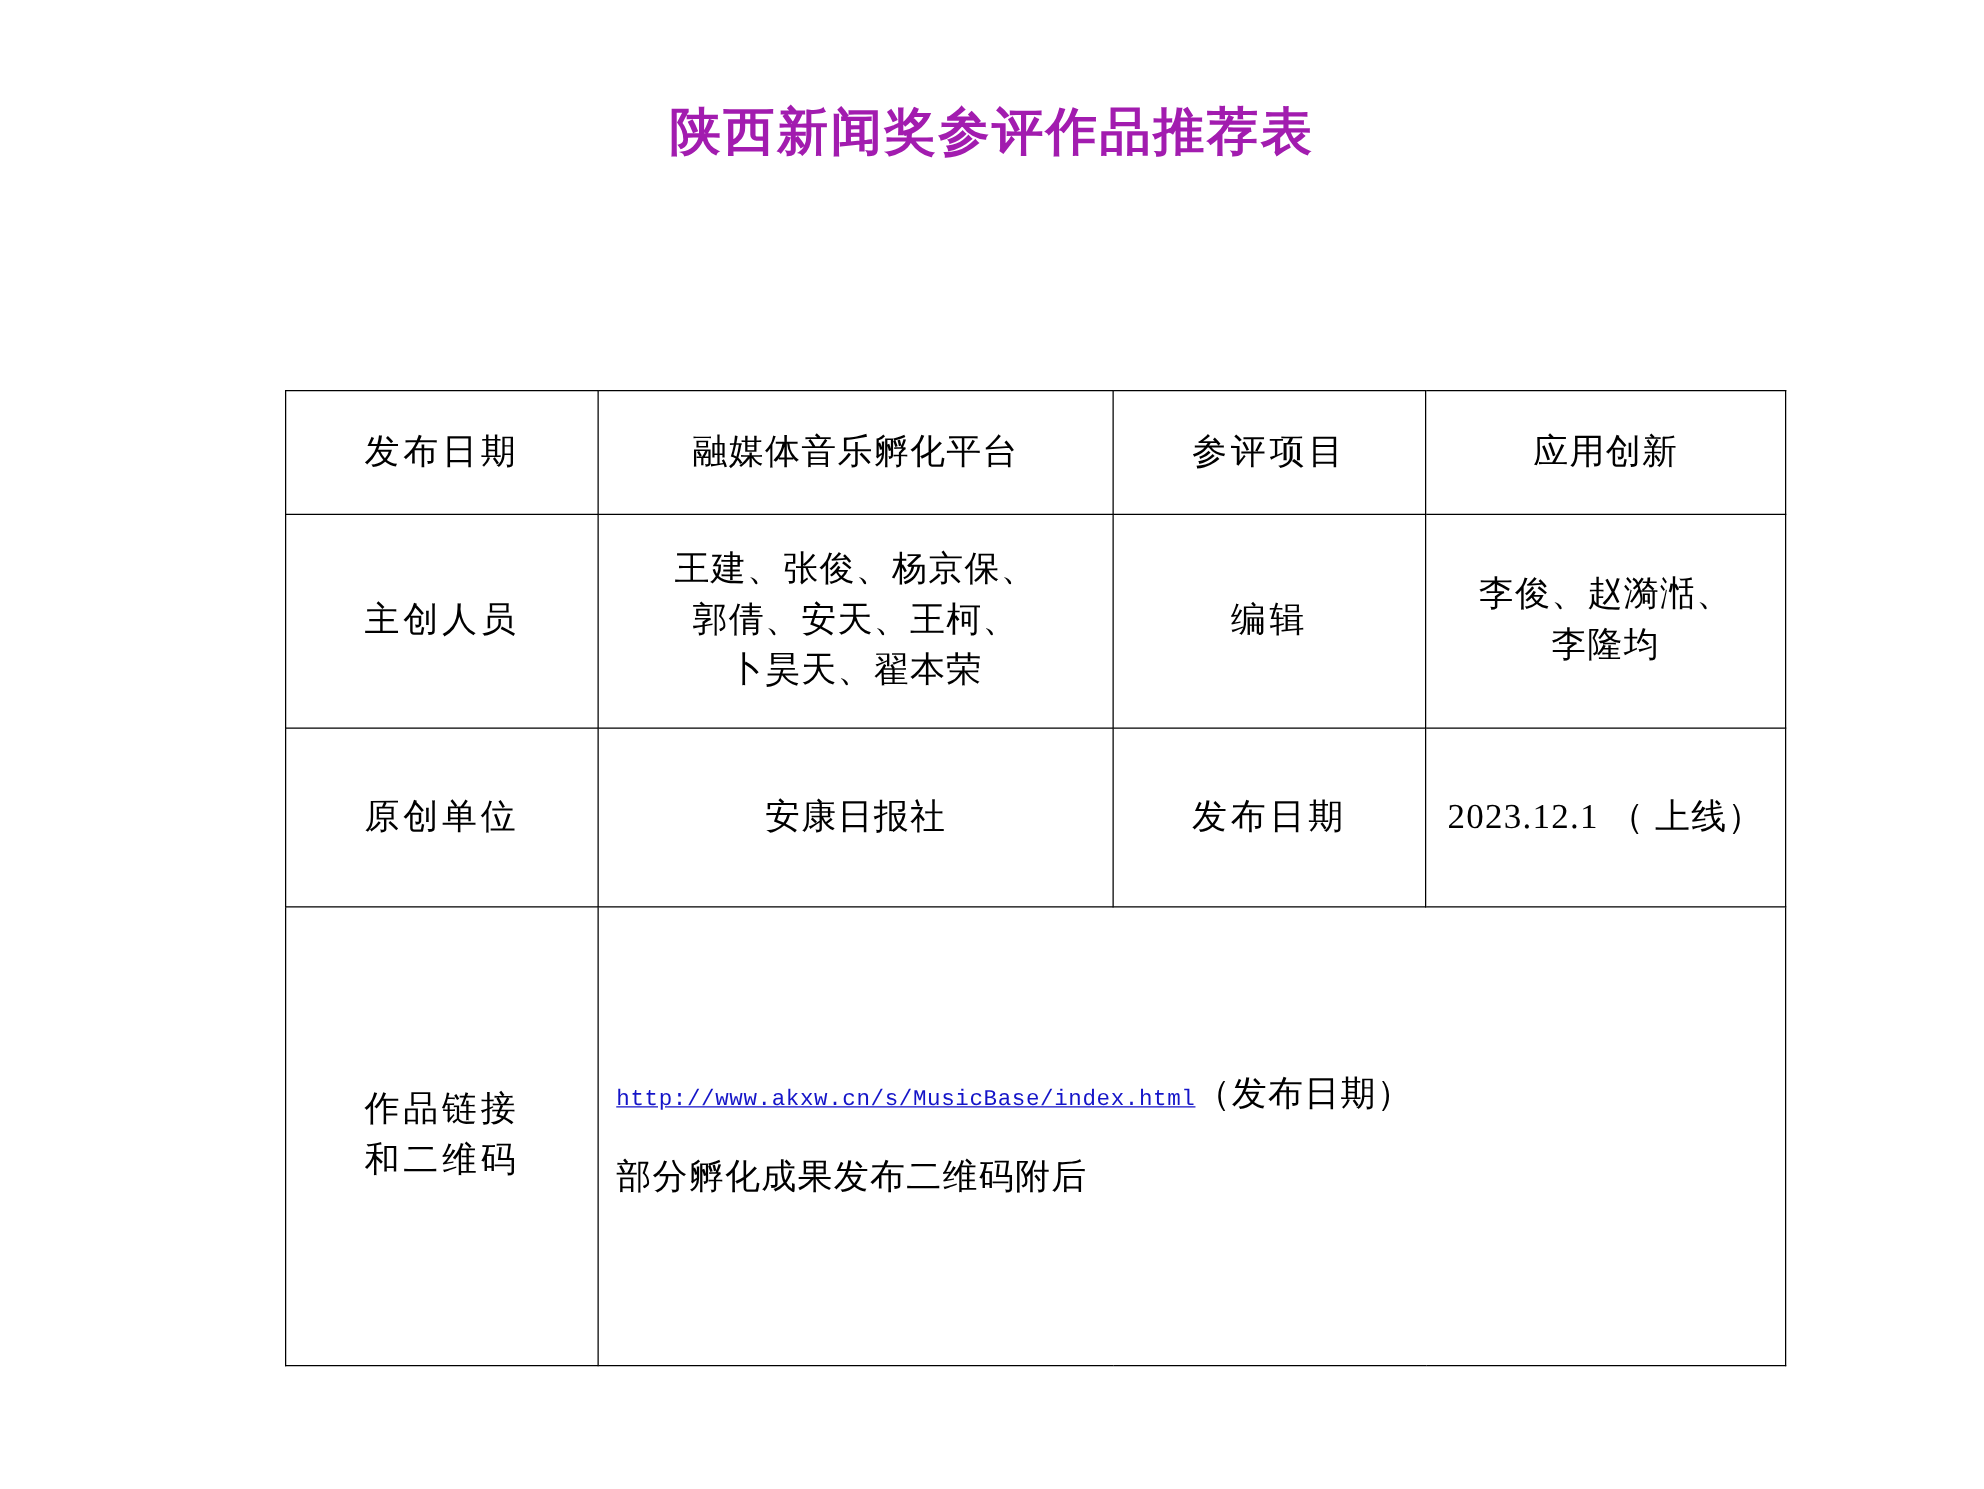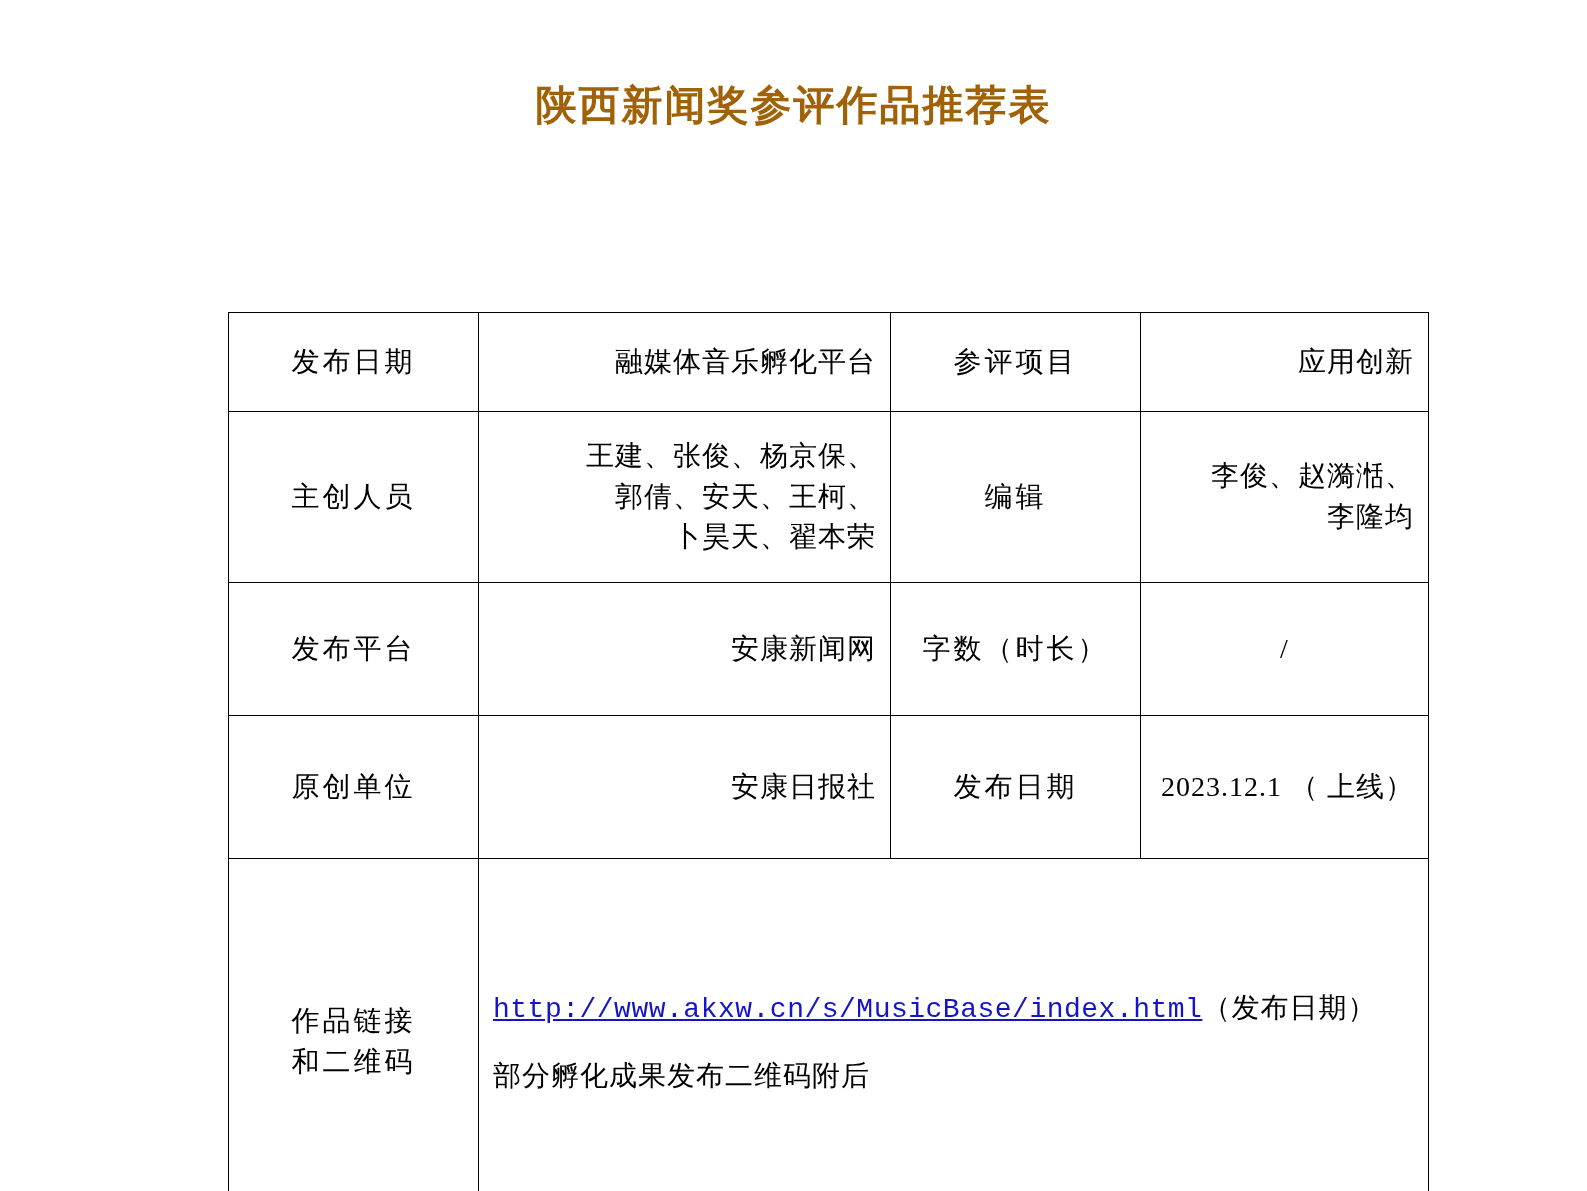--- a/index.html
+++ b/index.html
@@ -22,21 +22,21 @@
     box-sizing: border-box;
   }
   .doc-title {
     text-align: center;
     font-family: "Liberation Serif", serif;
     font-weight: bold;
     font-size: 41px;
     letter-spacing: 2px;
     margin-top: 78px;
     margin-bottom: 0;
-    color: #a16207;
+    color: #a21caf;
   }
   .table-wrap {
     position: absolute;
     left: 228px;
     top: 234px;
     width: 1200px;
   }
   table.rec-table {
     border-collapse: collapse;
     width: 1200px;
@@ -49,21 +49,21 @@
     font-size: 28px;
     line-height: 1.45;
     font-family: "Liberation Serif", serif;
   }
   td.label {
     text-align: center;
     letter-spacing: 3px;
     white-space: pre-line;
   }
   td.value {
-    text-align: right;
+    text-align: center;
     letter-spacing: 1px;
   }
   td.center-val {
     text-align: center;
   }
   .col1 { width: 250px; }
   .col2 { width: 412px; }
   .col3 { width: 250px; }
   .col4 { width: 288px; }
 
@@ -80,21 +80,21 @@
   .link-cell {
     font-size: 27px;
     line-height: 1.6;
     padding-top: 24px !important;
     padding-bottom: 24px !important;
   }
   .url {
     font-family: "Liberation Mono", monospace;
     color: #1414c8;
     text-decoration: underline;
-    font-size: 28px;
+    font-size: 18px;
     letter-spacing: 0.5px;
     word-break: break-all;
   }
   .after-url {
     letter-spacing: 1px;
   }
   .link-note {
     margin-top: 25px;
     letter-spacing: 1px;
     font-size: 28px;
@@ -132,26 +132,20 @@
         <tr class="row-creators">
           <td class="label">主创人员</td>
           <td class="value multiline">王建、张俊、杨京保、
 郭倩、安天、王柯、
 卜昊天、翟本荣</td>
           <td class="label">编辑</td>
           <td class="value multiline">李俊、赵漪湉、
 李隆均</td>
         </tr>
 
-        <tr class="row-platform">
-          <td class="label">发布平台</td>
-          <td class="value">安康新闻网</td>
-          <td class="label">字数（时长）</td>
-          <td class="value center-val">/</td>
-        </tr>
 
         <tr class="row-unit">
           <td class="label">原创单位</td>
           <td class="value">安康日报社</td>
           <td class="label">发布日期</td>
           <td class="value">2023.12.1 （ 上线）</td>
         </tr>
 
         <tr class="row-link">
           <td class="label-2line">作品链接

